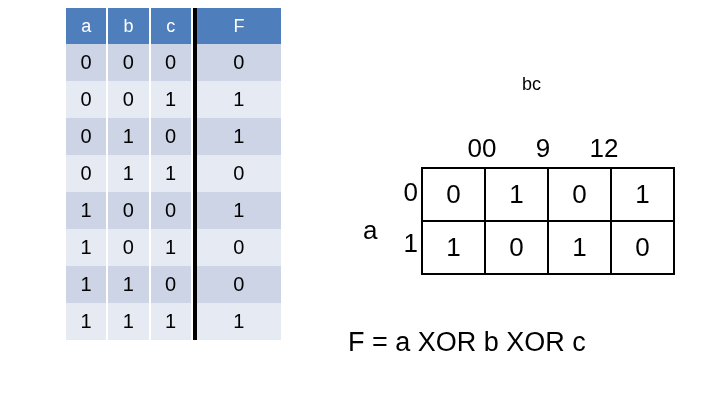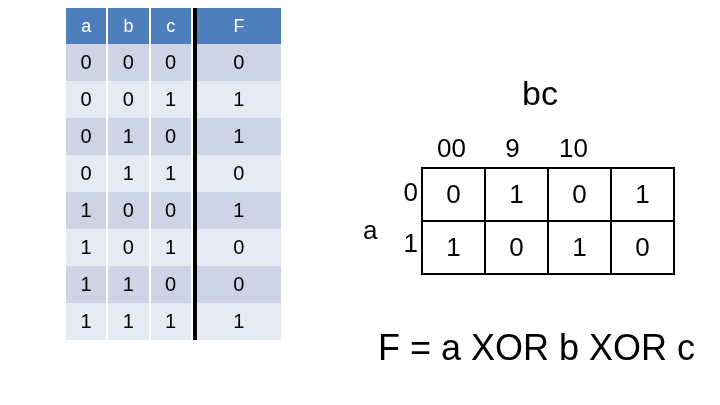--- a/index.html
+++ b/index.html
@@ -58,29 +58,30 @@
     position: absolute;
     left: 340px;
     top: 0;
     width: 380px;
     height: 405px;
   }
   #kmap-bc-label {
     position: absolute;
     left: 182px;
     top: 74px;
-    font-size: 34px;
+    font-size: 18px;
     letter-spacing: 0px;
   }
   #kmap-col-headers {
     position: absolute;
     left: 81px;
     top: 133px;
     width: 244px;
     display: flex;
+    justify-content: center;
   }
   #kmap-col-headers .kmap-col-header {
     width: 61px;
     text-align: center;
     font-size: 26px;
   }
   #kmap-a-label {
     position: absolute;
     left: 23px;
     top: 215px;
@@ -115,23 +116,22 @@
     border-bottom: 2px solid #000;
     text-align: center;
     vertical-align: middle;
     font-size: 26px;
     font-family: "Liberation Sans", sans-serif;
   }
   #kmap-formula {
     position: absolute;
     left: 8px;
     top: 327px;
-    font-size: 36px;
+    font-size: 27px;
     white-space: nowrap;
-    margin-left: 30px;
   }
 </style>
 </head>
 <body>
 
 <table id="truth-table">
   <thead>
     <tr>
       <th class="col-abc">a</th>
       <th class="col-abc">b</th>
@@ -191,21 +191,21 @@
   </tbody>
 </table>
 
 <div id="kmap-area">
 
   <div id="kmap-bc-label">bc</div>
 
   <div id="kmap-col-headers">
     <div class="kmap-col-header">00</div>
     <div class="kmap-col-header">9</div>
-    <div class="kmap-col-header">10</div>
+    <div class="kmap-col-header">12</div>
   </div>
 
   <div id="kmap-a-label">a</div>
 
   <div id="kmap-row-headers">
     <div class="kmap-row-header">0</div>
     <div class="kmap-row-header">1</div>
   </div>
 
   <div id="kmap-grid">

